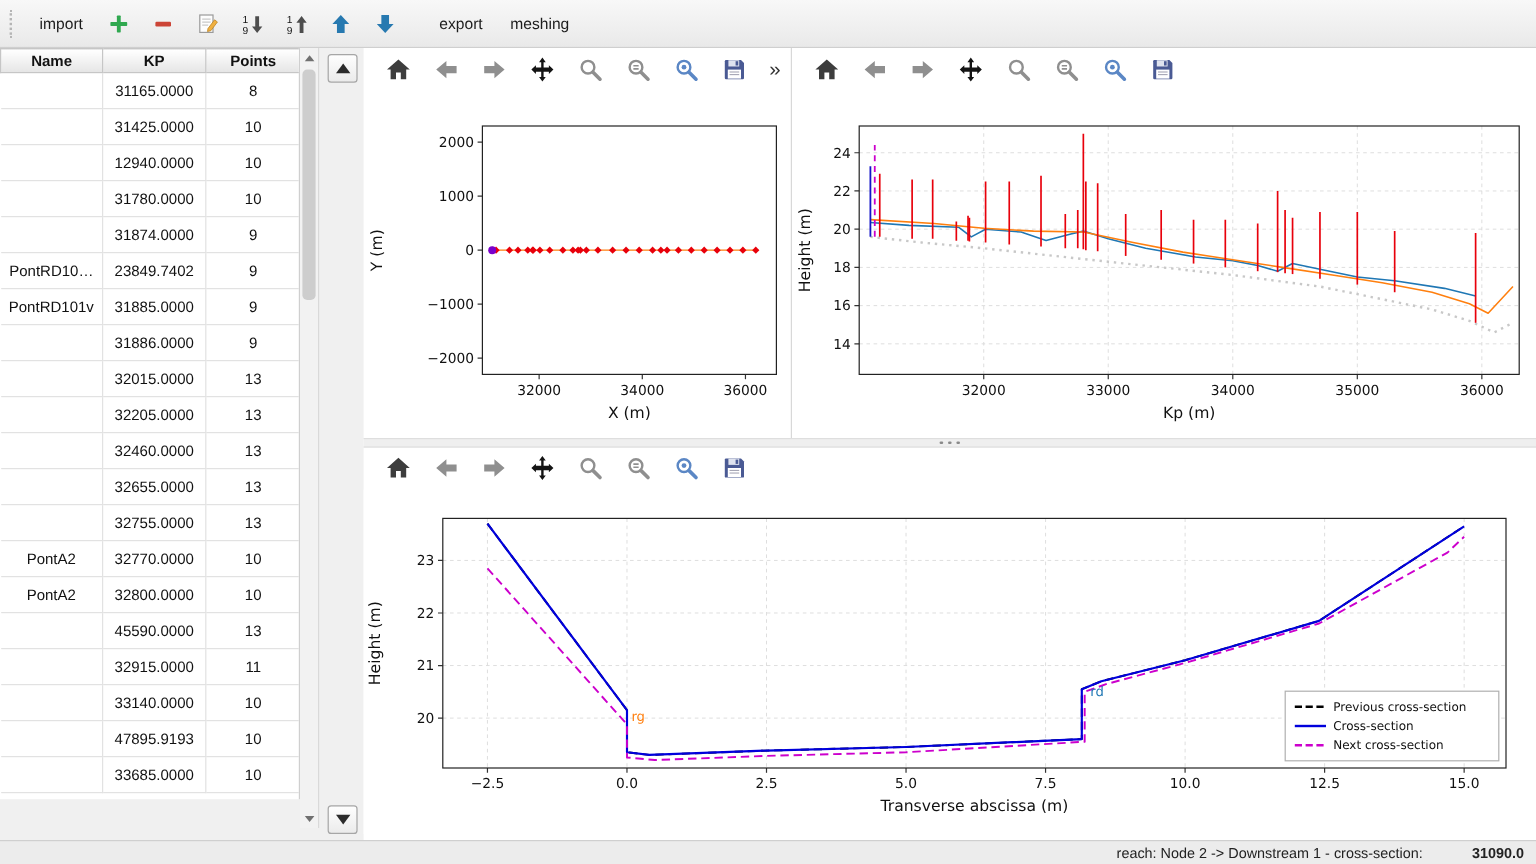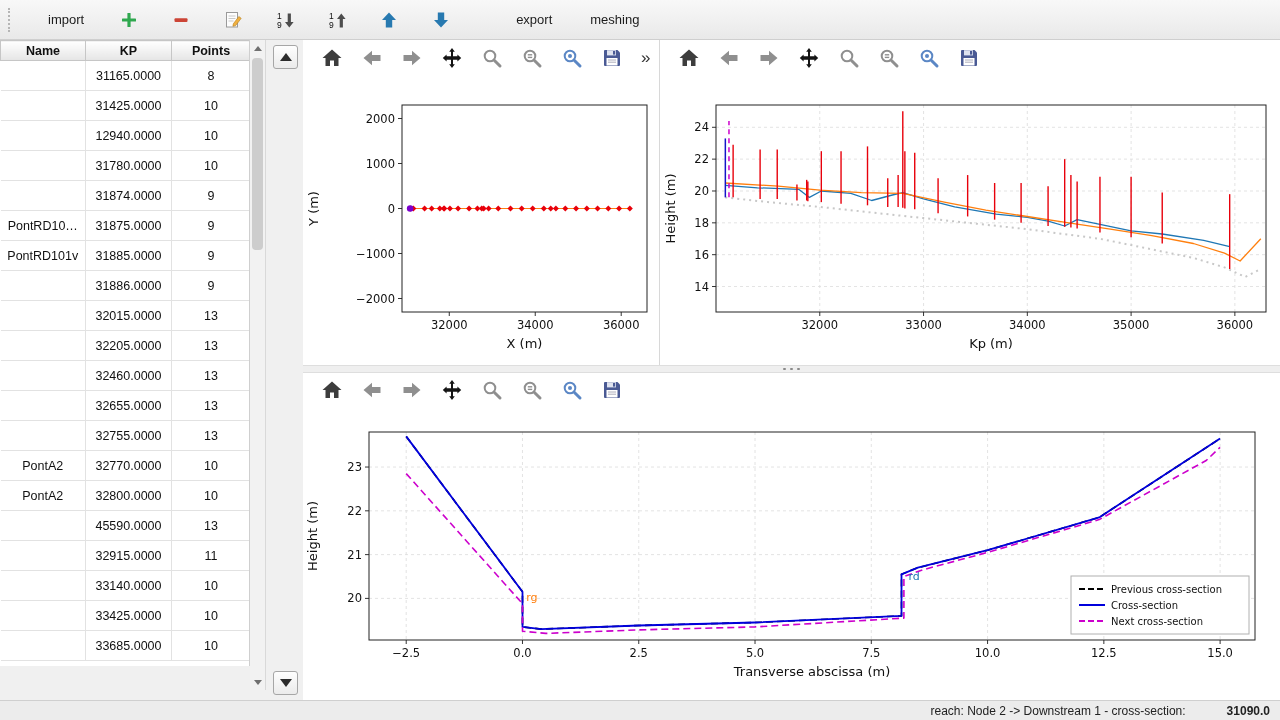--- a/index.html
+++ b/index.html
@@ -3,21 +3,21 @@
 <meta charset="utf-8">
 <style>
   * { margin:0; padding:0; box-sizing:border-box; }
   html,body { width:1280px; height:720px; overflow:hidden;
     font-family:"Liberation Sans", sans-serif; background:#f0f0f0; }
   #root { position:relative; width:1280px; height:720px; }
 
   
   #main-toolbar { position:absolute; left:0; top:0; width:1280px; height:40px;
     background:linear-gradient(#f8f8f8,#e9e9e9); border-bottom:1px solid #cfcfcf;
-    display:flex; align-items:center; gap:20px; padding-left:8px; }
+    display:flex; align-items:center; gap:5px; padding-left:8px; }
   .grip { width:5px; height:24px; border-left:2px dotted #b5b5b5; margin-right:6px; }
   .tb-text { background:transparent; border:1px solid transparent; font-family:"Liberation Sans",sans-serif;
     font-size:13px; color:#1c1c1c; padding:4px 8px; cursor:default; }
   .tb-icon { width:32px; height:32px; background:transparent; border:1px solid transparent;
     display:flex; align-items:center; justify-content:center; cursor:default; }
   .tb-sep { width:10px; }
 
   
   #table-wrap { position:absolute; left:0; top:40px; width:250px; height:626px; background:#fff;
     border-right:1px solid #cfcfcf; overflow:hidden; }
@@ -174,21 +174,21 @@
             <td>31780.0000</td>
             <td>10</td>
           </tr>
           <tr>
             <td></td>
             <td>31874.0000</td>
             <td>9</td>
           </tr>
           <tr>
             <td>PontRD10…</td>
-            <td>31875.0000</td>
+            <td>23849.7402</td>
             <td>9</td>
           </tr>
           <tr>
             <td>PontRD101v</td>
             <td>31885.0000</td>
             <td>9</td>
           </tr>
           <tr>
             <td></td>
             <td>31886.0000</td>
@@ -239,21 +239,21 @@
             <td>32915.0000</td>
             <td>11</td>
           </tr>
           <tr>
             <td></td>
             <td>33140.0000</td>
             <td>10</td>
           </tr>
           <tr>
             <td></td>
-            <td>33425.0000</td>
+            <td>47895.9193</td>
             <td>10</td>
           </tr>
           <tr>
             <td></td>
             <td>33685.0000</td>
             <td>10</td>
           </tr>
         </tbody>
     </table>
   </div>

